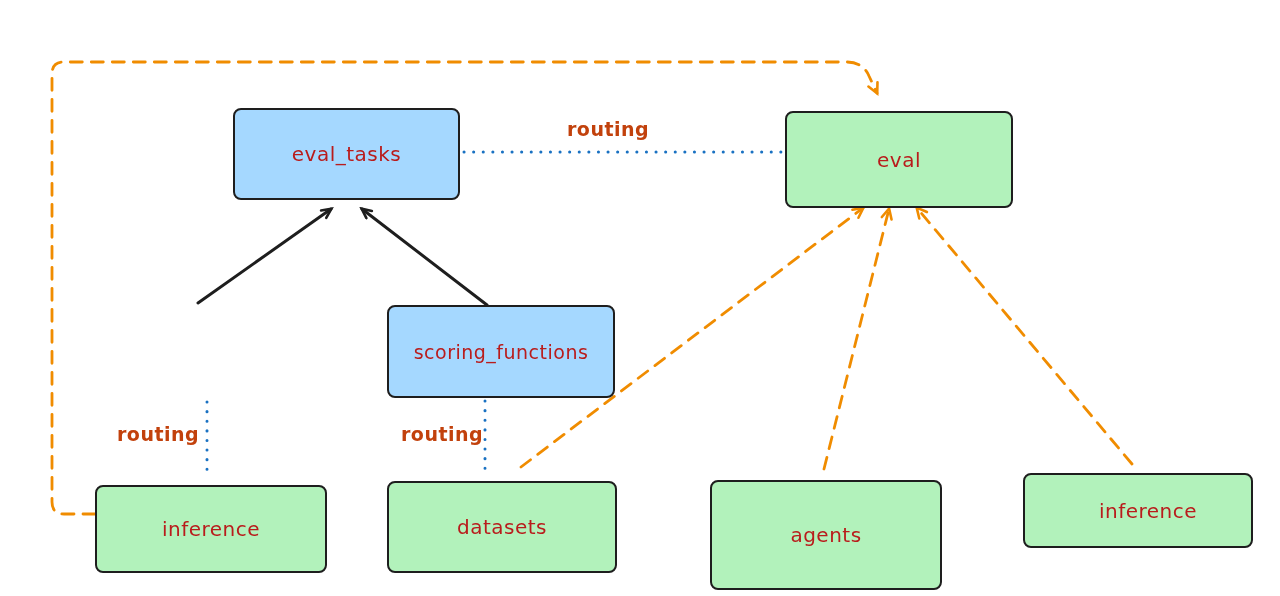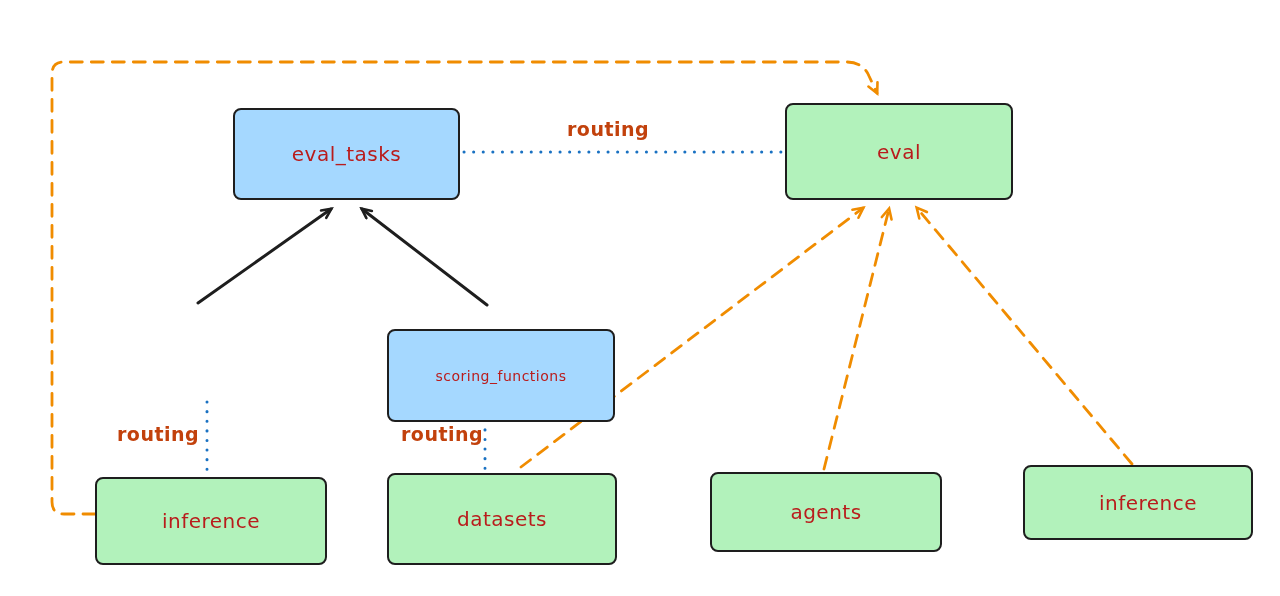--- a/index.html
+++ b/index.html
@@ -29,21 +29,21 @@
     border-radius: 8px;
     display: flex;
     align-items: center;
     justify-content: center;
     font-size: 20px;
     font-weight: 400;
     color: #b91c1c;
     letter-spacing: 0.5px;
   }
   .node-blue  { background: #a5d8ff; }
-  .node-green { background: #b2f2bb; }
+  .node-green { background: #b2f2bb; margin-top: 8px; }
   .edge-label {
     position: absolute;
     color: #c2410c;
     font-size: 19px;
     font-weight: 700;
     letter-spacing: 0.5px;
     white-space: nowrap;
   }
 </style>
 </head>
@@ -76,33 +76,33 @@
 
   <div class="node node-blue" style="left:233px; top:108px; width:227px; height:92px;">
     <span>eval_tasks</span>
   </div>
 
   <div class="node node-green" style="left:785px; top:103px; width:228px; height:97px;">
     <span>eval</span>
   </div>
 
 
-  <div class="node node-blue" style="left:387px; top:305px; width:228px; height:93px; font-size:14px;margin-top:24px;">
+  <div class="node node-blue" style="left:387px; top:305px; width:228px; height:93px; font-size:19px;">
     <span>scoring_functions</span>
   </div>
 
   <div class="node node-green" style="left:95px; top:477px; width:232px; height:88px;">
     <span>inference</span>
   </div>
 
   <div class="node node-green" style="left:387px; top:473px; width:230px; height:92px;">
     <span>datasets</span>
   </div>
 
-  <div class="node node-green" style="left:710px; top:472px; width:232px; height:80px;">
+  <div class="node node-green" style="left:710px; top:472px; width:232px; height:110px;">
     <span>agents</span>
   </div>
 
   <div class="node node-green" style="left:1023px; top:465px; width:230px; height:75px;padding-left:20px;">
     <span>inference</span>
   </div>
 
   <div class="edge-label" style="left:567px; top:118px;">routing</div>
 
   <div class="edge-label" style="left:117px; top:423px;">routing</div>

